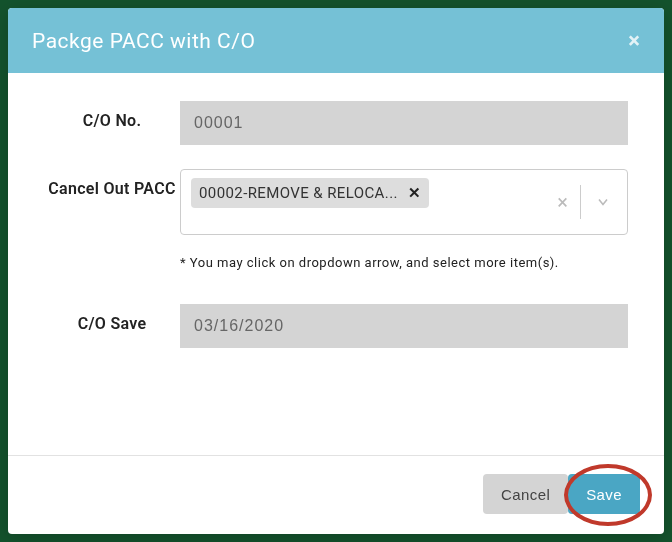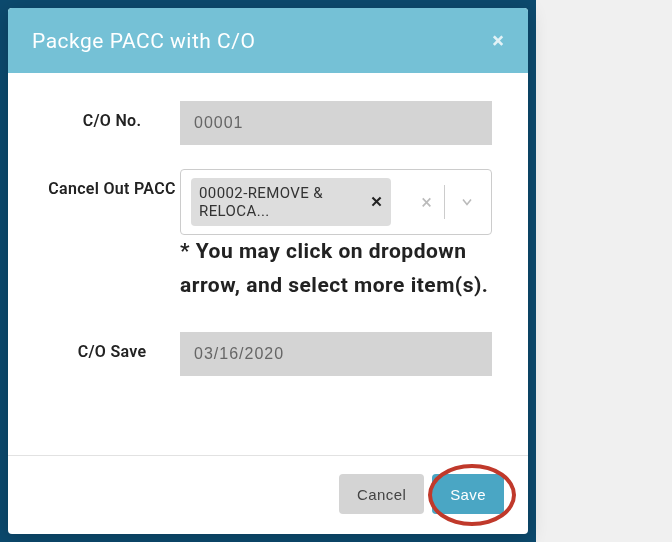--- a/index.html
+++ b/index.html
@@ -1,18 +1,18 @@
 <!DOCTYPE html>
 <html><head>
 <meta charset="utf-8">
 <style>
   * { box-sizing: border-box; margin: 0; padding: 0; }
   html, body { width: 672px; height: 542px; font-family: -apple-system, BlinkMacSystemFont, "Segoe UI", Roboto, sans-serif; background: #f0f0f0; }
   .backdrop {
-    width: 536px; height: 542px; background: #0c4a6e; position: relative;
+    width: 672px; height: 542px; background: #14532d; position: relative;
   }
   .modal {
     position: absolute; left: 8px; top: 8px; right: 8px; bottom: 8px;
     background: #fff; border-radius: 4px; overflow: hidden; display: flex; flex-direction: column;
     box-shadow: 0 4px 20px rgba(0,0,0,0.2);
   }
   .modal-header {
     background: #75c1d6; color: #fff; padding: 20px 24px; display: flex; align-items: center; justify-content: space-between;
   }
   .modal-title { font-size: 21px; font-weight: 400; letter-spacing: 0.5px; }
@@ -33,23 +33,23 @@
   .chip {
     background: #ddd; border-radius: 4px; padding: 6px 8px; font-size: 15px; color: #333;
     display: inline-flex; align-items: center; gap: 10px; letter-spacing: 0.4px;
   }
   .chip-x { font-size: 15px; cursor: pointer; color: #222; font-weight: bold; }
   .ms-controls { display: flex; align-items: center; padding: 0 10px; }
   .ms-clear { color: #bbb; font-size: 20px; padding: 0 12px; cursor: pointer; }
   .ms-sep { width: 1px; background: #ccc; height: 34px; }
   .ms-caret { padding: 0 6px 0 14px; cursor: pointer; }
   .ms-caret svg { width: 16px; height: 16px; display: block; }
-  .helper-text { font-size: 21px; color: #222; letter-spacing: 0.5px; line-height: 1.6; font-weight: bold; }
+  .helper-text { margin-top: 18px; font-size: 13px; color: #222; letter-spacing: 0.5px; line-height: 1.6; }
   .modal-footer {
-    border-top: 1px solid #e2e2e2; padding: 18px 24px 20px; display: flex; justify-content: flex-end; gap: 8px; position: relative;
+    border-top: 1px solid #e2e2e2; padding: 18px 24px 20px; display: flex; justify-content: flex-end; gap: 0; position: relative;
   }
   .btn { height: 40px; padding: 0 18px; border: none; border-radius: 4px; font-size: 15px; cursor: pointer; letter-spacing: 0.4px; }
   .btn-cancel { background: #d4d4d4; color: #444; }
   .btn-save { background: #4aa6c4; color: #fff; }
   .highlight-ring {
     position: absolute; border: 4px solid #c0392b; border-radius: 50%;
     width: 88px; height: 62px; right: 12px; top: 8px; pointer-events: none;
   }
 </style>
 </head>

